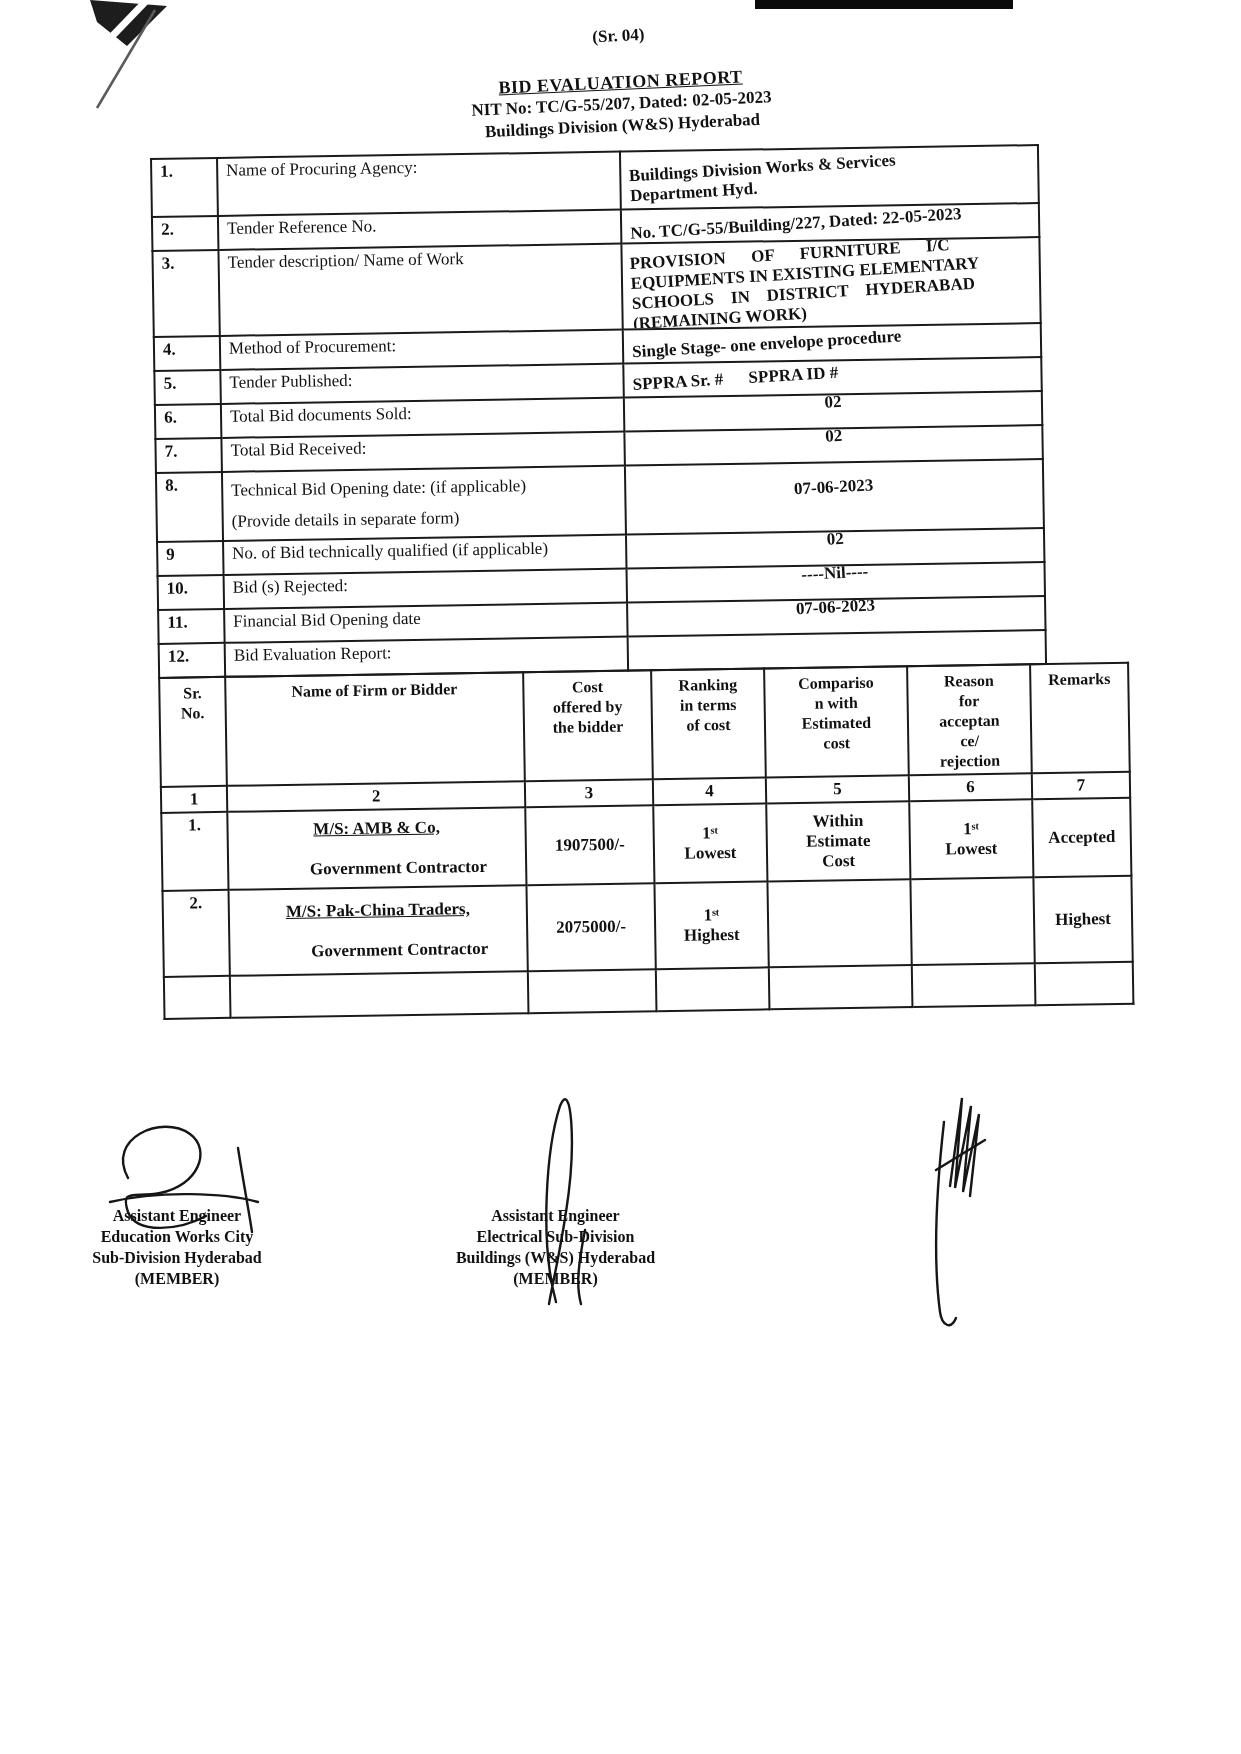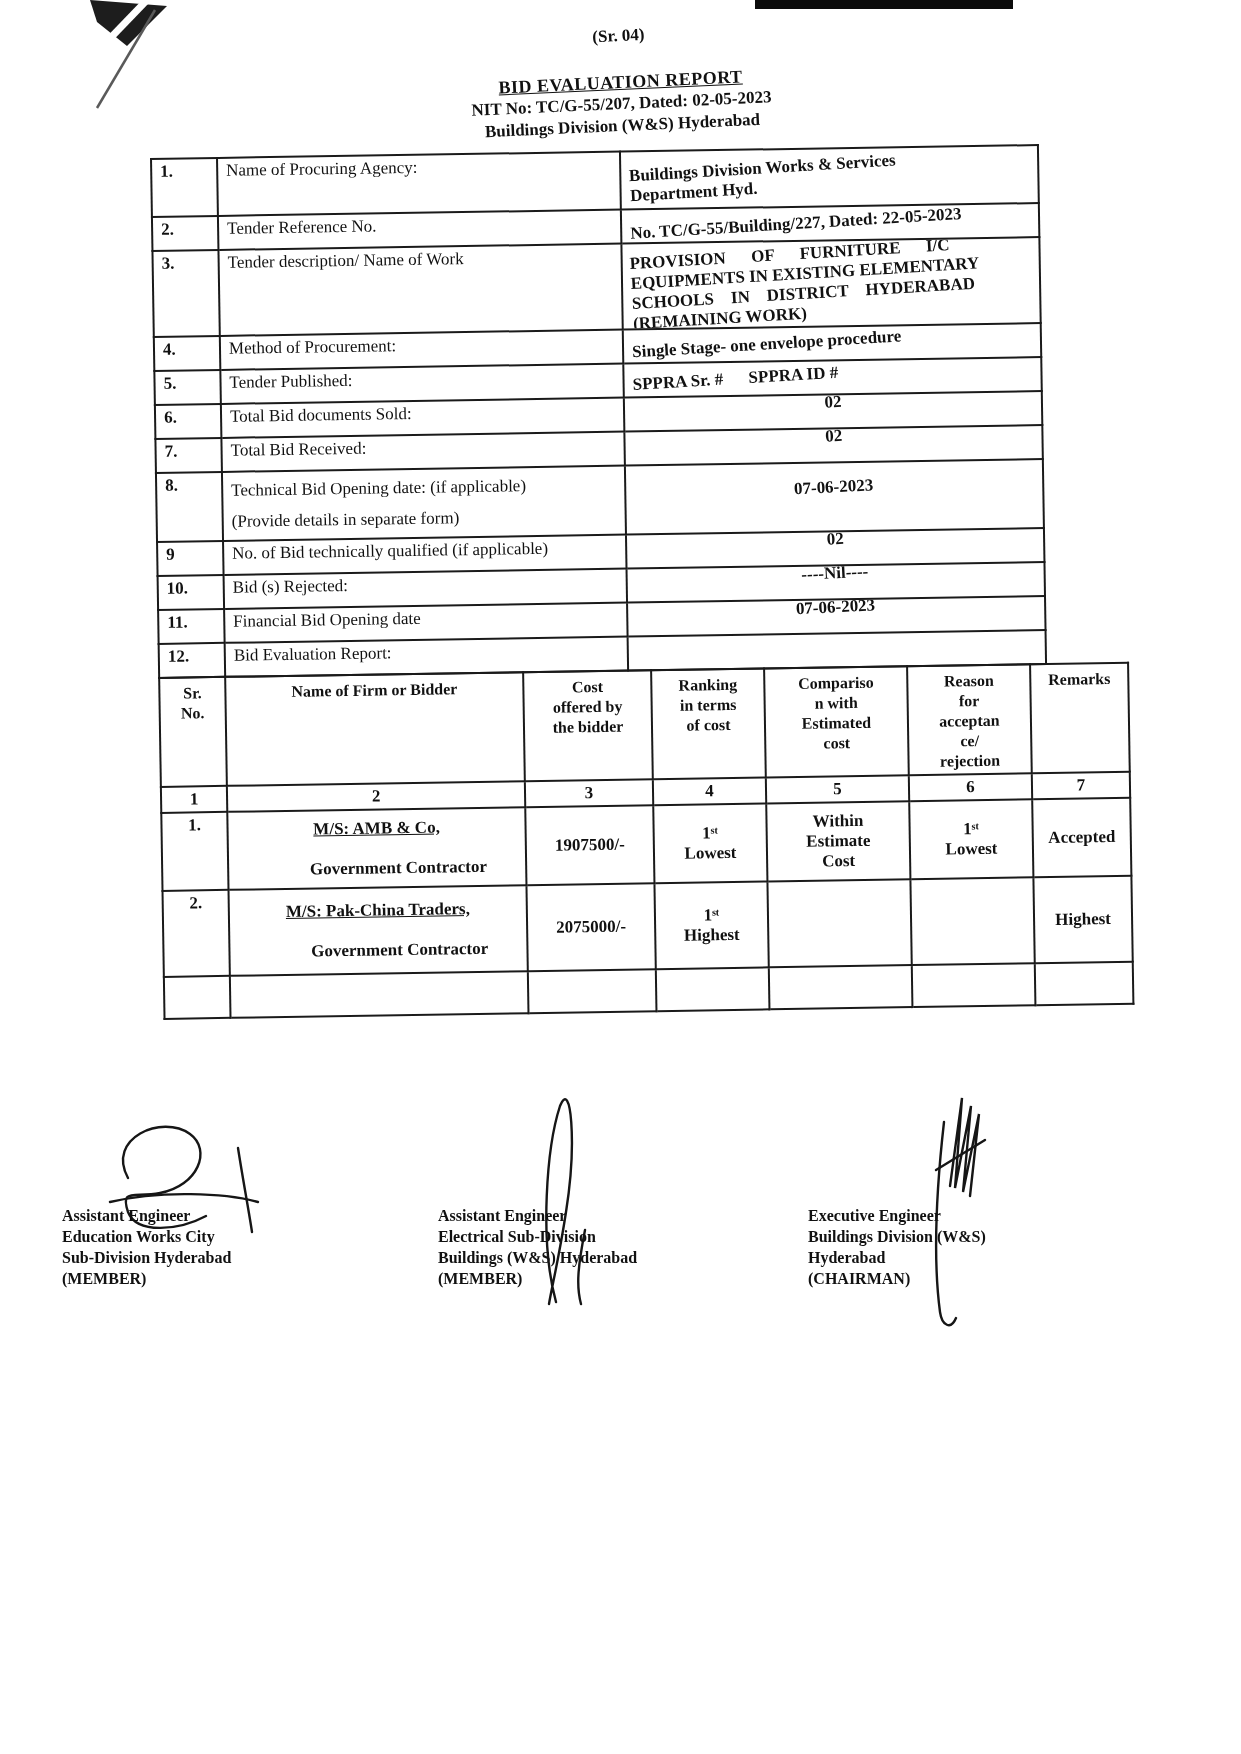--- a/index.html
+++ b/index.html
@@ -46,21 +46,21 @@
   .bid-table .b-rank{width:95px;}
   .bid-table .b-comp{width:125px;}
   .bid-table .b-reason{width:105px;}
   .bid-table .b-remarks{width:80px;}
   .firm-cell{vertical-align:top;text-align:left;}
   .firm-name{text-decoration:underline;display:inline-block;}
   .cost-cell{vertical-align:top;}
   .blank-row td{height:36px;}
   
   .sig-block{
-    position:absolute;top:1205px;text-align:left;
+    position:absolute;top:1205px;text-align:center;
     font-weight:bold;font-size:16px;line-height:21px;white-space:pre-line;
   }
   .sig-left{left:62px;width:230px;}
   .sig-mid{left:438px;width:235px;}
   .sig-right{left:808px;width:245px;}
   .sig-svg{position:absolute;left:0;top:1080px;width:1241px;height:270px;pointer-events:none;}
   .sig-svg path{fill:none;stroke:#161616;stroke-width:2.4;stroke-linecap:round;}
 </style>
 </head>
 <body>
@@ -241,18 +241,14 @@
   </svg>
 
   <div class="sig-block sig-left">Assistant Engineer
 Education Works City
 Sub-Division Hyderabad
 (MEMBER)</div>
   <div class="sig-block sig-mid">Assistant Engineer
 Electrical Sub-Division
 Buildings (W&amp;S) Hyderabad
 (MEMBER)</div>
-  <div class="sig-block sig-right">Executive Engineer
-Buildings Division (W&amp;S)
-Hyderabad
-(CHAIRMAN)</div>
 
 </div>
 
 </body></html>

